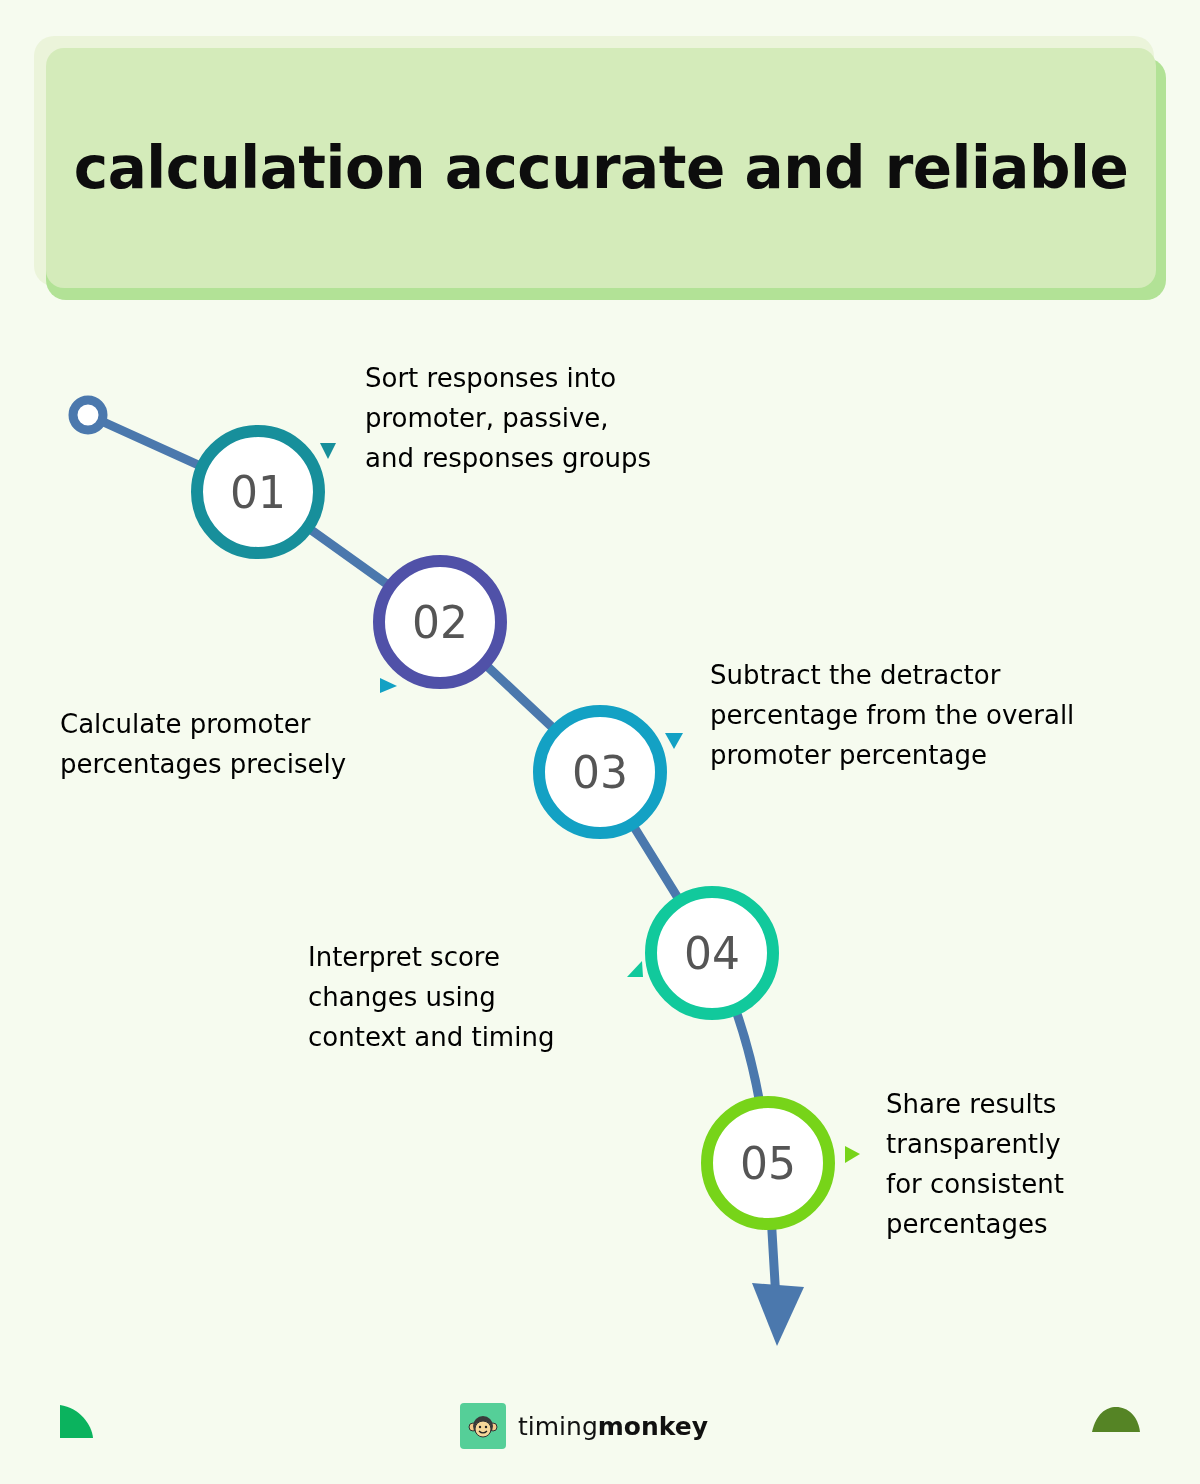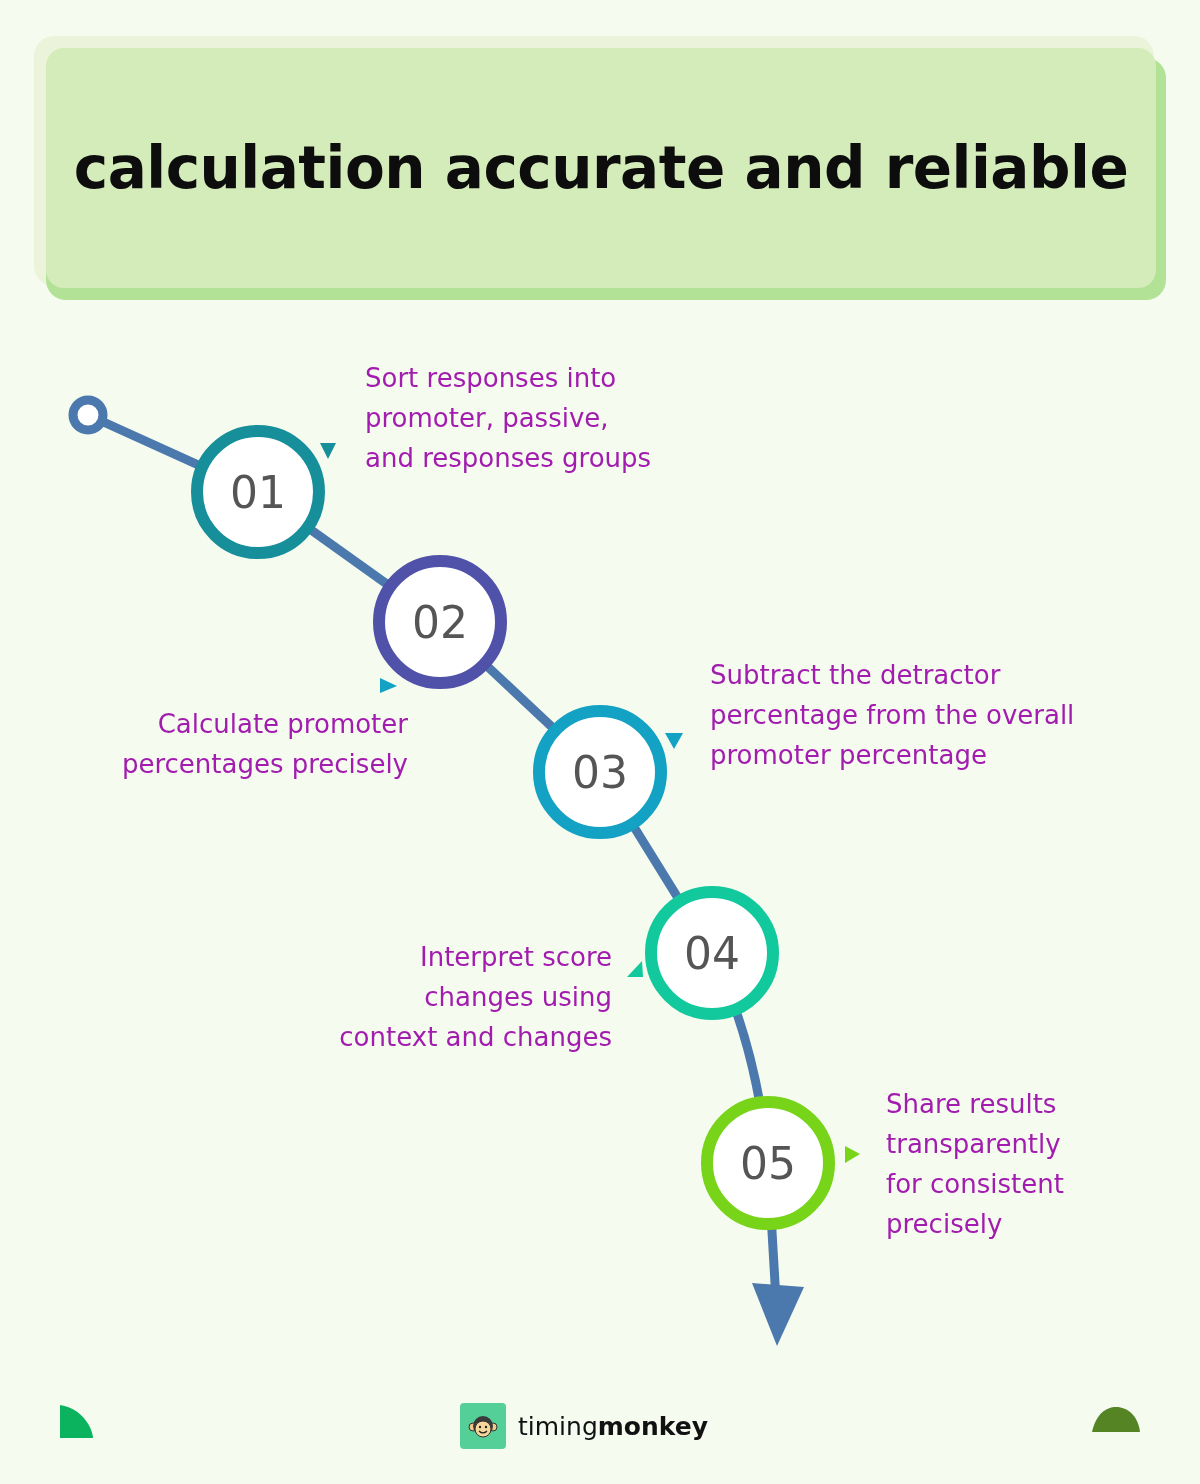--- a/index.html
+++ b/index.html
@@ -3,22 +3,22 @@
 <meta charset="utf-8">
 <style>
   html, body { margin:0; padding:0; }
   body { width:1200px; height:1484px; background:#f6fbef; position:relative; overflow:hidden; font-family:"Liberation Sans", sans-serif; }
   .title-back { position:absolute; left:34px; top:36px; width:1120px; height:250px; background:#ebf4da; border-radius:20px; }
   .title-shadow { position:absolute; left:46px; top:58px; width:1120px; height:242px; background:#b2e296; border-radius:20px; }
   .title-box { position:absolute; left:46px; top:48px; width:1110px; height:240px; background:#d4ebba; border-radius:18px; display:flex; align-items:center; justify-content:center; }
   .title-text { font-family:"DejaVu Sans", sans-serif; font-weight:bold; font-size:58px; line-height:80px; text-align:center; color:#0d0d0d; letter-spacing:-0.5px; }
   svg.path { position:absolute; left:0; top:0; }
   .step-num { position:absolute; width:110px; height:110px; display:flex; align-items:center; justify-content:center; font-family:"DejaVu Sans", sans-serif; font-size:44px; color:#555; }
-  .step-text { position:absolute; font-family:"DejaVu Sans", sans-serif; font-size:26px; line-height:40px; color:#a21caf; }
-  .right-align { text-align:right; }
+  .step-text { position:absolute; font-family:"DejaVu Sans", sans-serif; font-size:26px; line-height:40px; color:#000000; }
+  .right-align { }
   .logo { position:absolute; left:460px; top:1403px; display:flex; align-items:center; }
   .logo-box { width:46px; height:46px; background:#55cf98; border-radius:4px; display:flex; align-items:center; justify-content:center; }
   .logo-text { margin-left:12px; font-family:"DejaVu Sans", sans-serif; font-size:25px; color:#111; }
   .logo-text b { font-weight:bold; }
 </style>
 </head>
 <body>
 
 <div class="title-back"></div>
 <div class="title-shadow"></div>
@@ -71,28 +71,28 @@
 
 <div class="step-text" style="left:710px;top:655px;">
   <div>Subtract the detractor</div>
   <div>percentage from the overall</div>
   <div>promoter percentage</div>
 </div>
 
 <div class="step-text right-align" style="left:308px;width:304px;top:937px;">
   <div>Interpret score</div>
   <div>changes using</div>
-  <div>context and changes</div>
+  <div>context and timing</div>
 </div>
 
 <div class="step-text" style="left:886px;top:1084px;">
   <div>Share results</div>
   <div>transparently</div>
   <div>for consistent</div>
-  <div>precisely</div>
+  <div>percentages</div>
 </div>
 
 <div class="logo">
   <div class="logo-box">
     <svg width="30" height="30" viewBox="0 0 30 30">
       <circle cx="5" cy="16" r="4" fill="#f3c98a" stroke="#333" stroke-width="1"></circle>
       <circle cx="25" cy="16" r="4" fill="#f3c98a" stroke="#333" stroke-width="1"></circle>
       <circle cx="15" cy="15" r="10" fill="#3a3a3a"></circle>
       <ellipse cx="15" cy="18" rx="8" ry="8" fill="#f6d79a" stroke="#333" stroke-width="1"></ellipse>
       <circle cx="12" cy="16" r="1.2" fill="#222"></circle>

